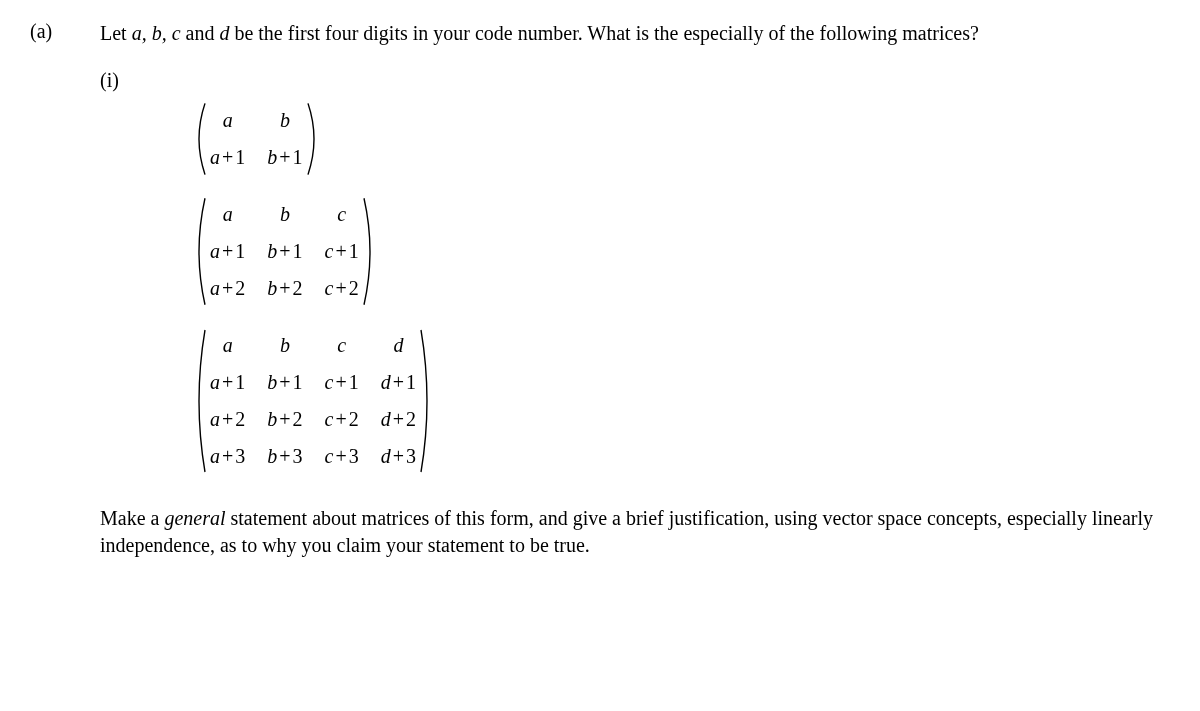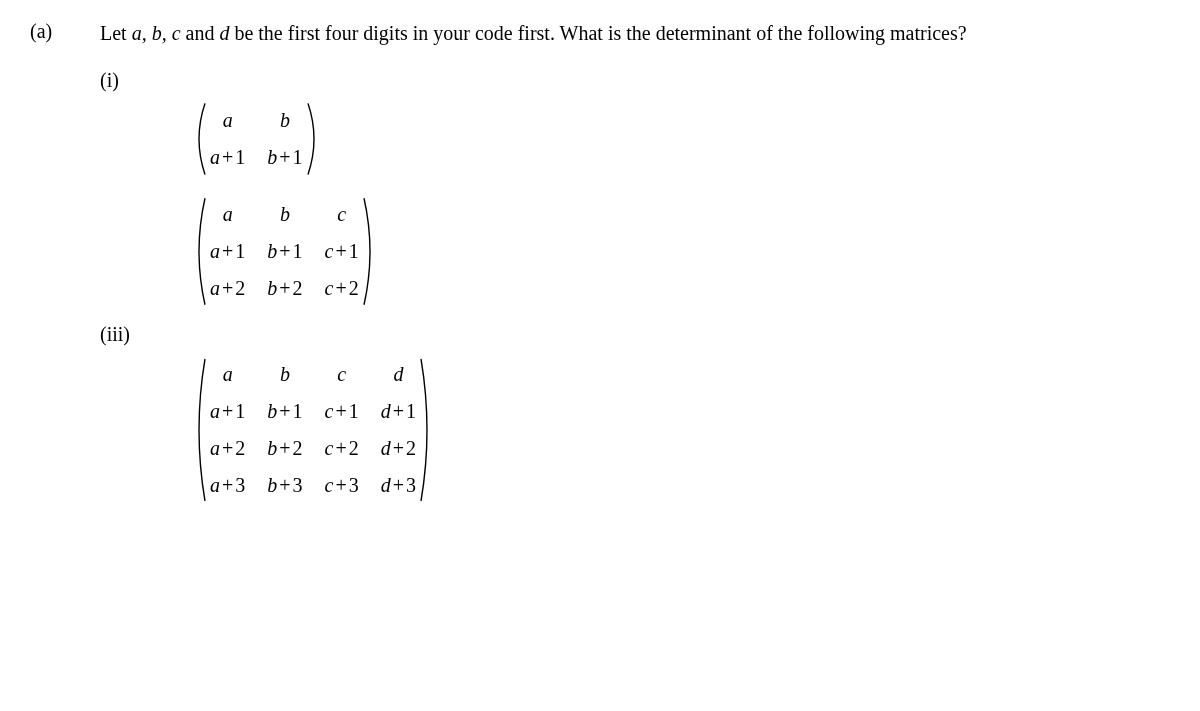--- a/index.html
+++ b/index.html
@@ -75,21 +75,21 @@
   }
 </style>
 </head>
 <body>
 
 <div class="row">
   <div class="part-label">(a)</div>
   <div class="content">
 
     <div class="question-text">
-      <span>Let </span><span class="italic">a, b, c</span><span> and </span><span class="italic">d</span><span> be the first four digits in your code first. What is the determinant of the following matrices?</span>
+      <span>Let </span><span class="italic">a, b, c</span><span> and </span><span class="italic">d</span><span> be the first four digits in your code number. What is the especially of the following matrices?</span>
     </div>
 
     <div class="sub-row">
       <div class="sub-label">(i)</div>
     </div>
     <div style="padding-left:90px;">
       <div class="matrix-wrap">
         <div class="paren">
           <svg viewBox="0 0 18 100" preserveAspectRatio="none">
               <path d="M15 2 Q3 50 15 98" stroke="#000" stroke-width="1.4" fill="none"></path>
@@ -128,23 +128,20 @@
           <div class="cell"><span>c</span><span class="plus">+</span><span style="font-style:normal">2</span></div>
         </div>
         <div class="paren">
           <svg viewBox="0 0 18 100" preserveAspectRatio="none">
               <path d="M3 2 Q15 50 3 98" stroke="#000" stroke-width="1.4" fill="none"></path>
             </svg>
         </div>
       </div>
     </div>
 
-    <div class="sub-row">
-      <div class="sub-label">(iii)</div>
-    </div>
     <div style="padding-left:90px;">
       <div class="matrix-wrap">
         <div class="paren">
           <svg viewBox="0 0 18 100" preserveAspectRatio="none">
               <path d="M15 2 Q3 50 15 98" stroke="#000" stroke-width="1.4" fill="none"></path>
             </svg>
         </div>
         <div class="mat mat4">
           <div class="cell">a</div>
           <div class="cell">b</div>
@@ -164,15 +161,18 @@
           <div class="cell"><span>d</span><span class="plus">+</span><span style="font-style:normal">3</span></div>
         </div>
         <div class="paren">
           <svg viewBox="0 0 18 100" preserveAspectRatio="none">
               <path d="M3 2 Q15 50 3 98" stroke="#000" stroke-width="1.4" fill="none"></path>
             </svg>
         </div>
       </div>
     </div>
 
+    <div class="closing">
+      <span>Make a </span><span class="italic">general</span><span> statement about matrices of this form, and give a brief justification, using vector space concepts, especially linearly independence, as to why you claim your statement to be true.</span>
+    </div>
 
   </div>
 </div>
 
 </body></html>

